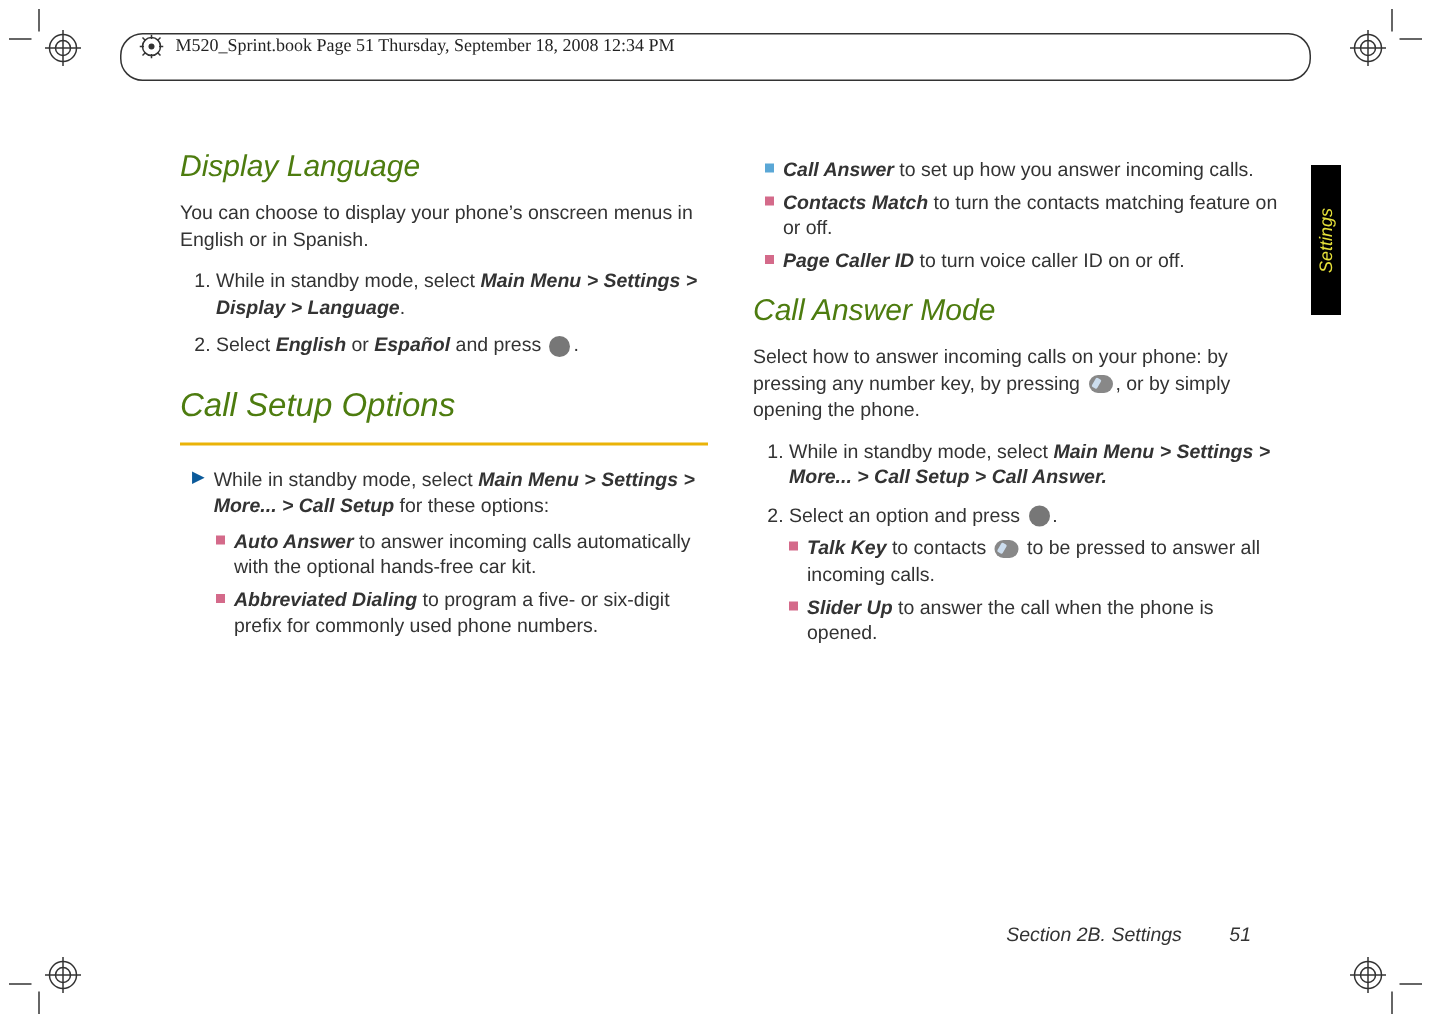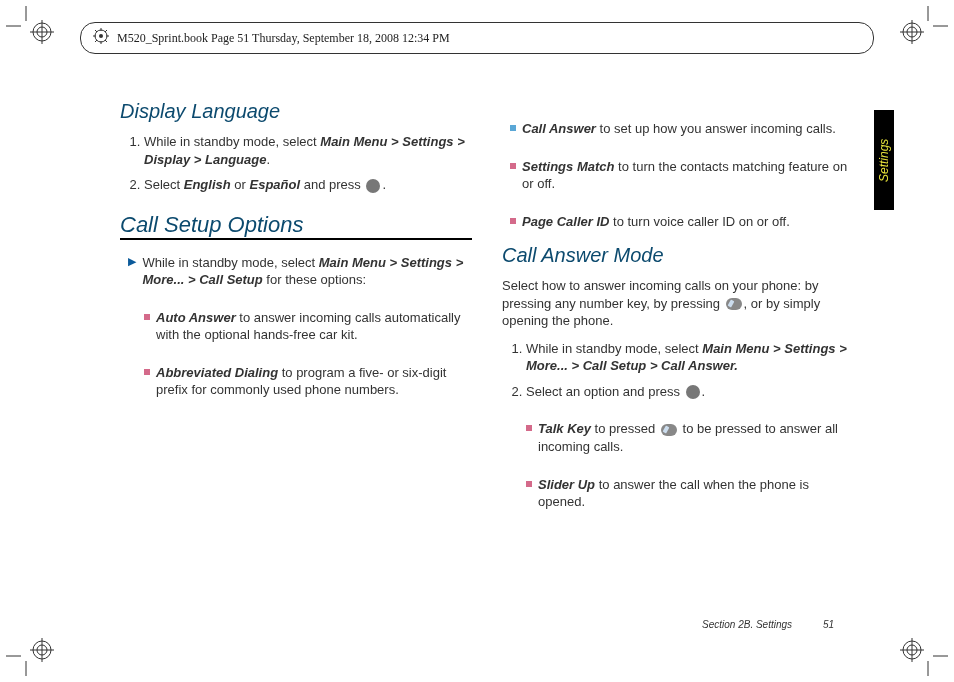--- a/index.html
+++ b/index.html
@@ -17,21 +17,21 @@
   .crop-mark svg { display: block; }
   .header-bar {
     position: absolute;
     top: 22px;
     left: 80px;
     right: 80px;
     height: 30px;
     border: 1px solid #333;
     border-radius: 15px;
     display: flex;
-    align-items: center;
+    align-items: flex-start;
     padding-left: 12px;
     font-family: "Times New Roman", serif;
     font-size: 12px;
     color: #222;
   }
   .gear-icon { margin-right: 8px; }
   .page-body {
     position: absolute;
     top: 100px;
     left: 120px;
@@ -43,46 +43,46 @@
   .col {
     flex: 1;
     min-width: 0;
   }
   h2.section {
     font-family: Arial, sans-serif;
     font-style: italic;
     font-weight: normal;
     font-size: 20px;
     margin: 0 0 10px 0;
-    color: #0c4a6e;
+    color: #4d7c0f;
   }
   h2.section.big {
     font-size: 22px;
-    border-bottom: 2px solid #000000;
-    padding-bottom: 0;
+    border-bottom: 2px solid #eab308;
+    padding-bottom: 12px;
     margin-top: 18px;
     margin-bottom: 14px;
   }
   p { margin: 0 0 10px 0; line-height: 1.35; }
   ol { margin: 0 0 10px 0; padding-left: 24px; }
   ol li { margin-bottom: 8px; line-height: 1.35; }
   .arrow-item {
     display: flex;
     margin: 8px 0 6px 8px;
     line-height: 1.35;
   }
   .arrow-item .tri {
     color: #0b5a9a;
     margin-right: 6px;
     font-size: 11px;
     line-height: 1.4;
   }
   .sq-item {
     display: flex;
-    margin: 20px 0 4px 24px;
+    margin: 4px 0 4px 24px;
     line-height: 1.35;
   }
   .sq-item .sq {
     width: 6px; height: 6px;
     margin-top: 5px;
     margin-right: 6px;
     flex-shrink: 0;
   }
   .sq.pink { background: #d46a8a; }
   .sq.blue { background: #5aa7d6; }
@@ -121,21 +121,21 @@
     justify-content: center;
     writing-mode: vertical-rl;
     transform: rotate(180deg);
   }
   .footer {
     position: absolute;
     bottom: 52px;
     left: 120px;
     right: 120px;
     text-align: right;
-    font-size: 10px;
+    font-size: 13px;
   }
   .footer .sec { font-style: italic; }
   .footer .pg { margin-left: 28px; font-style: italic; }
 </style>
 </head>
 <body>
 
 <div class="crop-mark" style="top:6px;left:6px">
   <svg width="40" height="40">
       <line x1="20" y1="0" x2="20" y2="15" stroke="#333"></line>
@@ -214,20 +214,21 @@
   <span>M520_Sprint.book  Page 51  Thursday, September 18, 2008  12:34 PM</span>
 </div>
 
 <div class="side-tab">
   <span>Settings</span>
 </div>
 
 <div class="page-body">
   <div class="col">
     <h2 class="section">Display Language</h2>
+    <p>You can choose to display your phone’s onscreen menus in English or in Spanish.</p>
     <ol>
       <li>
         <span>While in standby mode, select </span><span class="bolditalic">Main Menu &gt; Settings &gt; Display &gt; Language</span><span>.</span>
       </li>
       <li>
         <span>Select </span><span class="bolditalic">English</span><span> or </span><span class="bolditalic">Español</span><span> and press </span><span class="icon-key round"></span><span>.</span>
       </li>
     </ol>
     <h2 class="section big">Call Setup Options</h2>
     <div class="arrow-item">
@@ -244,40 +245,40 @@
     </div>
   </div>
 
   <div class="col">
     <div class="sq-item" style="margin-left:8px">
       <span class="sq blue"></span>
       <div><span class="bolditalic">Call Answer</span><span> to set up how you answer incoming calls.</span></div>
     </div>
     <div class="sq-item" style="margin-left:8px">
       <span class="sq pink"></span>
-      <div><span class="bolditalic">Settings Match</span><span> to turn the contacts matching feature on or off.</span></div>
+      <div><span class="bolditalic">Contacts Match</span><span> to turn the contacts matching feature on or off.</span></div>
     </div>
     <div class="sq-item" style="margin-left:8px">
       <span class="sq pink"></span>
       <div><span class="bolditalic">Page Caller ID</span><span> to turn voice caller ID on or off.</span></div>
     </div>
 
     <h2 class="section" style="margin-top:14px">Call Answer Mode</h2>
     <p>
       <span>Select how to answer incoming calls on your phone: by pressing any number key, by pressing </span><span class="icon-key talk"></span><span>, or by simply opening the phone.</span>
     </p>
     <ol>
       <li>
         <span>While in standby mode, select </span><span class="bolditalic">Main Menu &gt; Settings &gt; More... &gt; Call Setup &gt; Call Answer.</span>
       </li>
       <li>
         <span>Select an option and press </span><span class="icon-key round"></span><span>.</span>
         <div class="sq-item" style="margin-left:0">
           <span class="sq pink"></span>
-          <div><span class="bolditalic">Talk Key</span><span> to pressed </span><span class="icon-key talk"></span><span> to be pressed to answer all incoming calls.</span></div>
+          <div><span class="bolditalic">Talk Key</span><span> to contacts </span><span class="icon-key talk"></span><span> to be pressed to answer all incoming calls.</span></div>
         </div>
         <div class="sq-item" style="margin-left:0">
           <span class="sq pink"></span>
           <div><span class="bolditalic">Slider Up</span><span> to answer the call when the phone is opened.</span></div>
         </div>
       </li>
     </ol>
   </div>
 </div>
 

